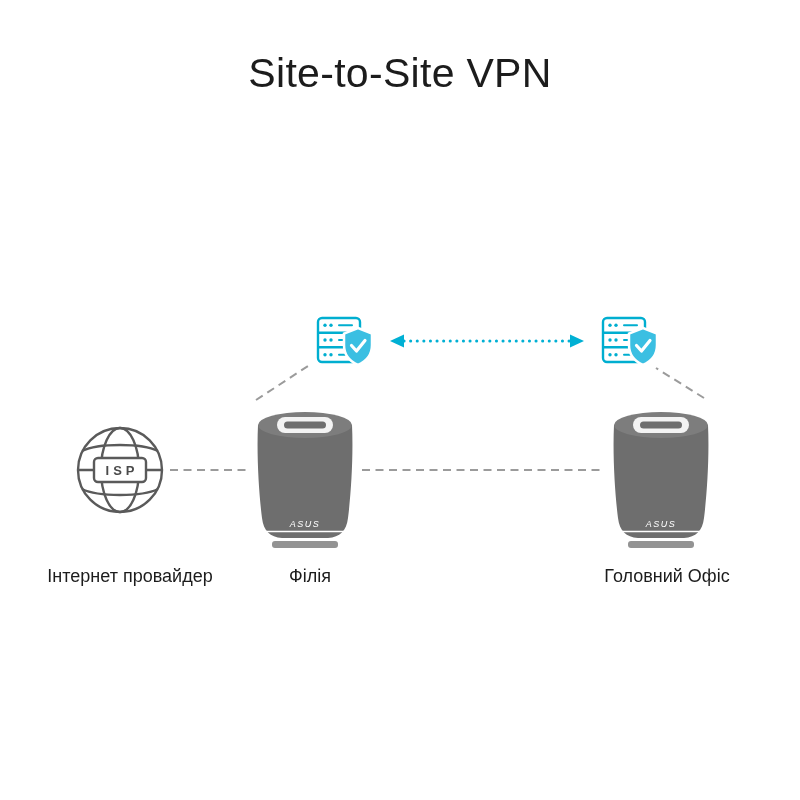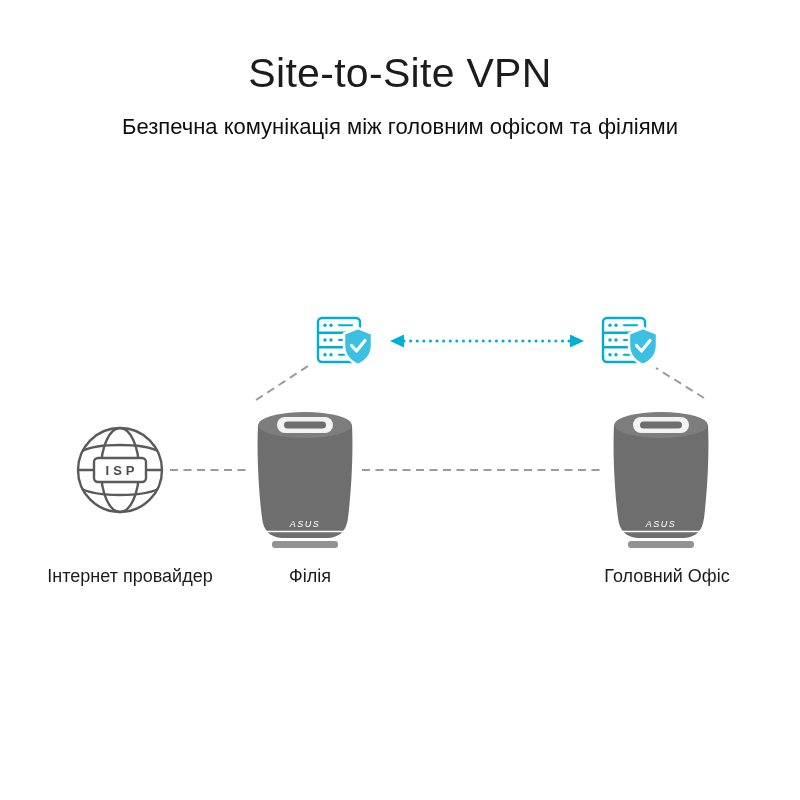--- a/index.html
+++ b/index.html
@@ -16,21 +16,20 @@
   }
   .diagram { position:absolute; top:180px; left:0; }
   .node-label { font-size:18px; fill:#1c1c1c; font-family:"Liberation Sans", sans-serif; }
 </style>
 </head>
 <body>
 
 <div class="page">
 
   <h1 class="title">Site-to-Site VPN</h1>
-  <p class="subtitle">Безпечна комунікація між головним офісом та філіями</p>
 
   <svg class="diagram" width="800" height="620" viewBox="0 0 800 620" xmlns="http://www.w3.org/2000/svg">
 
     <g stroke="#9b9b9b" stroke-width="2" stroke-dasharray="8,5.5" fill="none">
       <line x1="170" y1="290" x2="250" y2="290"></line>
       <line x1="362" y1="290" x2="604" y2="290"></line>
       <line x1="256" y1="220" x2="308" y2="186"></line>
       <line x1="704" y1="218" x2="656" y2="188"></line>
     </g>
 

